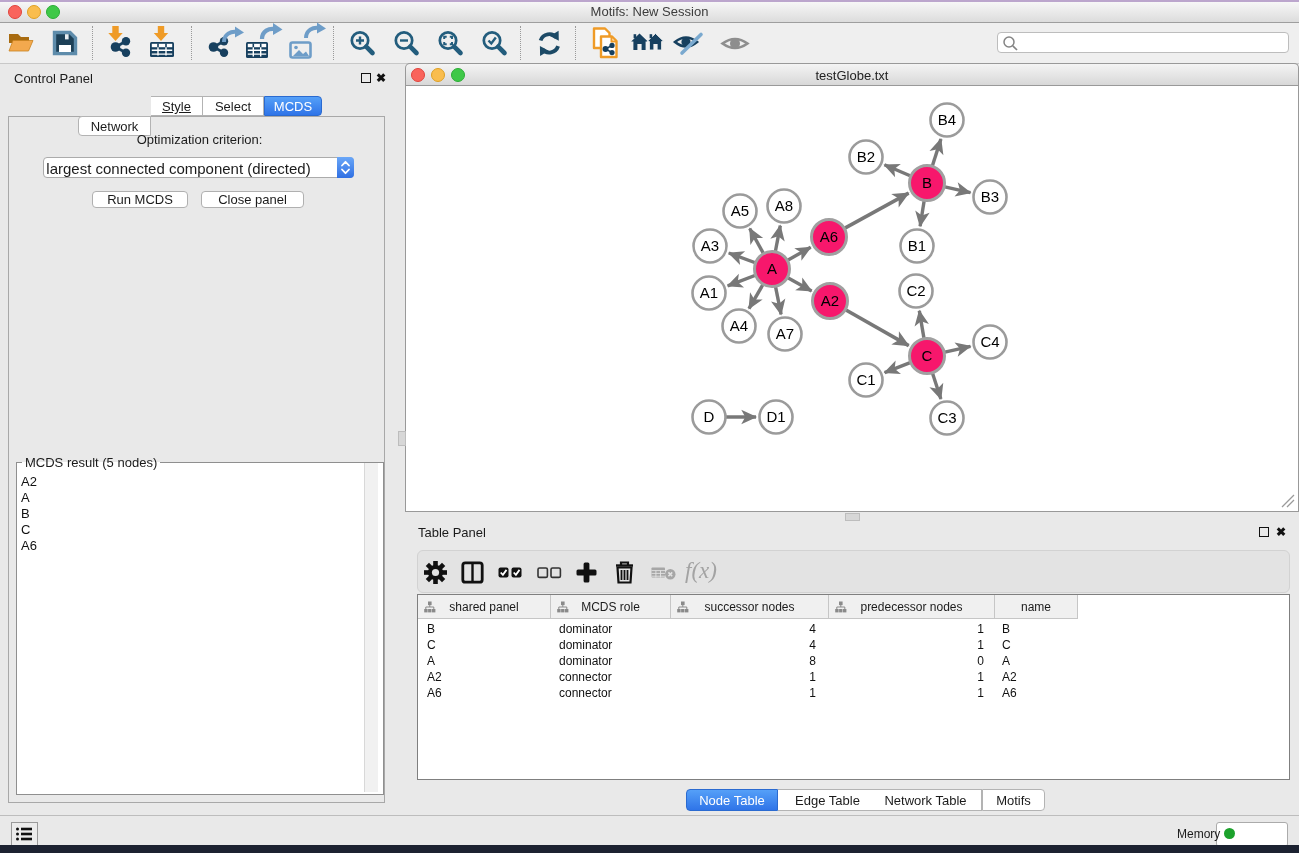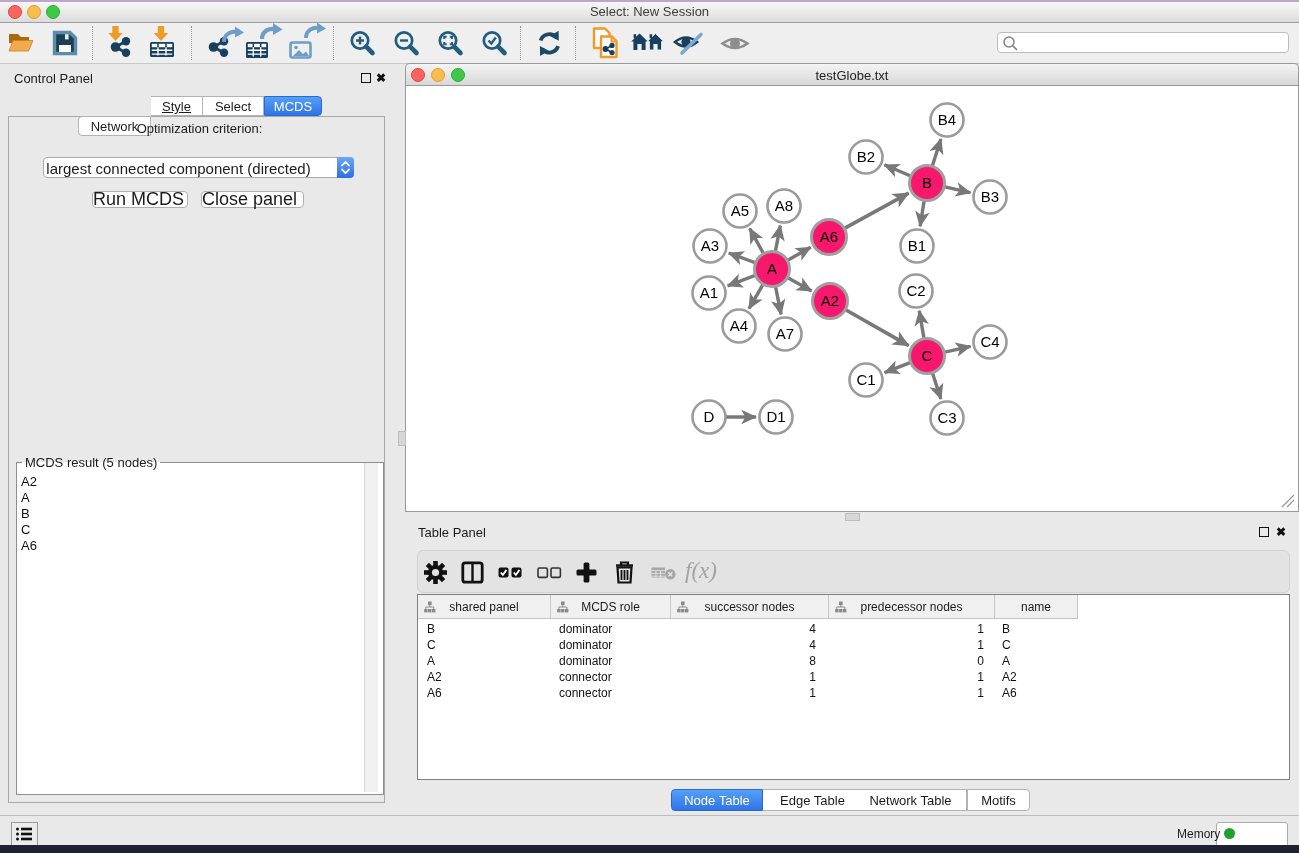--- a/index.html
+++ b/index.html
@@ -17,65 +17,65 @@
 .sep{position:absolute;top:26px;height:34px;width:0;border-left:1px dotted #9a9a9a;}
 #searchbox{left:997px;top:32px;width:290px;height:19px;background:#fff;
   border:1px solid #bdbdbd;border-radius:4px;}
 
 #cp-title{left:14px;top:71px;font-size:13px;color:#1b1b1b;}
 .mini-sq{position:absolute;width:8px;height:8px;border:1.5px solid #111;}
 .mini-x{position:absolute;font-size:12px;font-weight:bold;color:#111;}
 .tabbtn{position:absolute;top:96px;height:20px;background:#fff;border:1px solid #b3b3b3;
   font-size:13px;color:#1b1b1b;text-align:center;line-height:20px;box-sizing:border-box;}
 #cp-panel{left:8px;top:116px;width:375px;height:685px;border:1px solid #a8a8a8;background:#e9e9e9;}
-#optlabel{left:0px;top:121px;width:399px;text-align:center;font-size:13px;}
+#optlabel{left:0px;top:132px;width:399px;text-align:center;font-size:13px;}
 #dropdown{left:43px;top:157px;width:311px;height:21px;background:#fff;border:1px solid #ababab;
   border-radius:4px;box-sizing:border-box;}
 #ddtext{left:36px;top:160px;width:285px;text-align:center;font-size:15px;}
 #ddstep{left:337px;top:157px;width:17px;height:21px;border-radius:0 4px 4px 0;
   background:linear-gradient(#6aa7f8,#2f6fe3);}
 .btn{position:absolute;height:17px;background:#fff;border:1px solid #b0b0b0;border-radius:4px;
-  font-size:18px;text-align:left;line-height:15px;box-sizing:border-box;color:#1b1b1b;}
+  font-size:13px;text-align:center;line-height:15px;box-sizing:border-box;color:#1b1b1b;}
 
 #mcdsbox{left:16px;top:462px;width:366px;height:331px;background:#fff;border:1px solid #8f8f8f;}
 #mcdslegend{left:22px;top:455px;font-size:13px;padding:0 3px;
   background:linear-gradient(#e9e9e9 50%,#ffffff 50%);}
 #mcdslist{left:21px;top:474px;font-size:13px;line-height:16px;color:#111;}
 #mcdsscroll{left:364px;top:463px;width:13px;height:329px;background:#f1f1f1;border-left:1px solid #d8d8d8;}
 #nettitle{left:405px;top:63px;width:894px;height:22px;border:1px solid #999;border-bottom:none;
   border-radius:5px 5px 0 0;background:linear-gradient(#f4f4f4,#d8d8d8);box-sizing:border-box;}
 #netcanvas{left:405px;top:85px;width:894px;height:427px;background:#fff;border:1px solid #999;box-sizing:border-box;}
 #netname{left:405px;top:68px;width:894px;text-align:center;font-size:13px;color:#222;}
 
 #tp-title{left:418px;top:525px;font-size:13px;}
 #tp-toolbar{left:417px;top:550px;width:873px;height:43px;background:#e3e3e3;border:1px solid #d2d2d2;
   border-radius:6px;box-sizing:border-box;}
 #tablebox{left:417px;top:594px;width:873px;height:186px;background:#fff;border:1px solid #7f7f7f;box-sizing:border-box;}
 .th{position:absolute;top:595px;height:24px;background:#f0f0f0;border-right:1px solid #c6c6c6;
   border-bottom:1px solid #c6c6c6;box-sizing:border-box;font-size:12px;color:#1b1b1b;
   text-align:center;line-height:24px;}
 .td{position:absolute;font-size:12px;color:#111;height:16px;line-height:16px;}
 .tabbtn2{position:absolute;top:789px;height:22px;background:#fff;border:1px solid #b3b3b3;
-  font-size:13px;color:#1b1b1b;text-align:center;line-height:21px;box-sizing:border-box;}
+  font-size:13px;color:#1b1b1b;text-align:center;line-height:21px;box-sizing:border-box;margin-left:15px;}
 
 #statusline{left:0;top:815px;width:1299px;height:0;border-top:1px solid #bdbdbd;}
 #listbtn{left:11px;top:822px;width:25px;height:24px;border:1px solid #9a9a9a;background:#ececec;}
 #membtn{left:1216px;top:822px;width:70px;height:23px;background:#fff;border:1px solid #ababab;
   border-radius:3px;}
 #darkstrip{left:0;top:845px;width:1299px;height:8px;background:#1c2231;}
 svg{position:absolute;overflow:visible;}
 </style>
 </head>
 <body>
 <div class="abs" id="purpletop"></div>
 <div class="abs" id="titlebar"></div>
 <div class="tl" style="left:8px;background:#f9645c;border:0.5px solid #e0443c;"></div>
 <div class="tl" style="left:27px;background:#f9bd4e;border:0.5px solid #dfa023;"></div>
 <div class="tl" style="left:46px;background:#3fc848;border:0.5px solid #2aad35;"></div>
-<div class="txt" id="title">Select: New Session</div>
+<div class="txt" id="title">Motifs: New Session</div>
 <div class="abs" id="toolbar"></div>
 <div class="sep" style="left:92px;"></div>
 <div class="sep" style="left:191px;"></div>
 <div class="sep" style="left:333px;"></div>
 <div class="sep" style="left:520px;"></div>
 <div class="sep" style="left:575px;"></div>
 <div class="abs" id="searchbox"></div>
 
 <div id="tbicons">
 <svg style="left:8px;top:30px;" width="27" height="26" viewBox="0 0 27 26">

